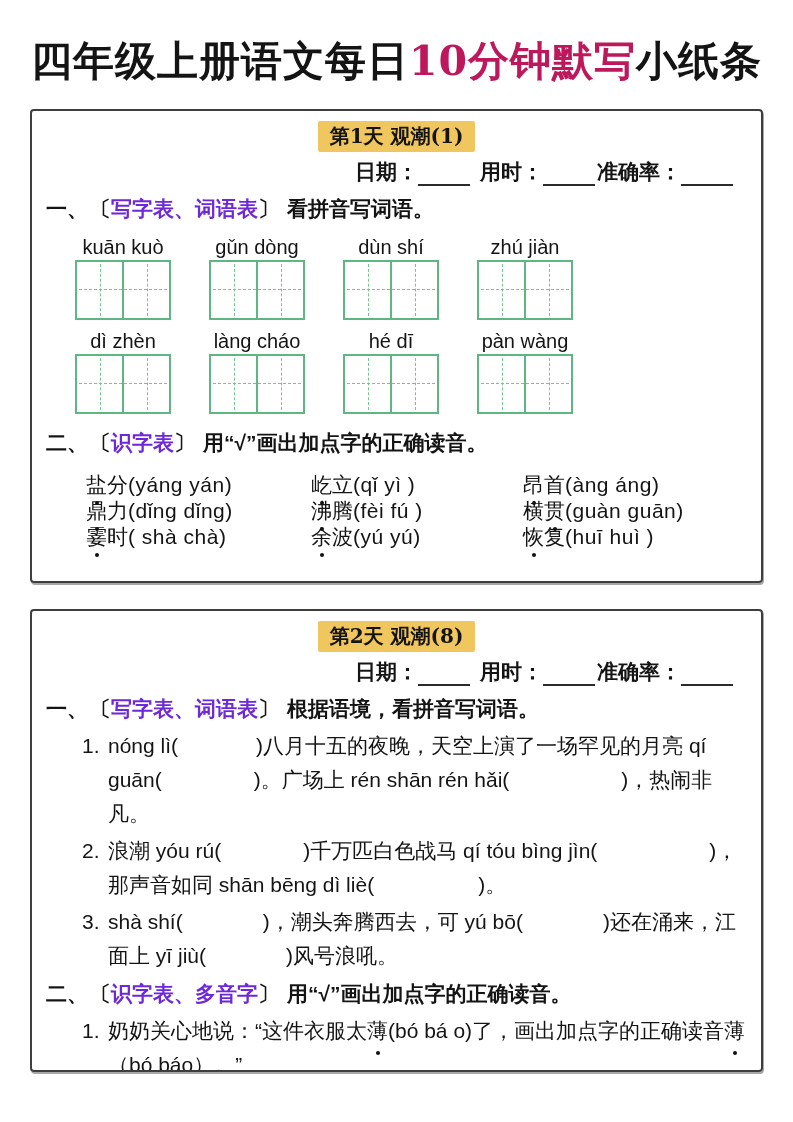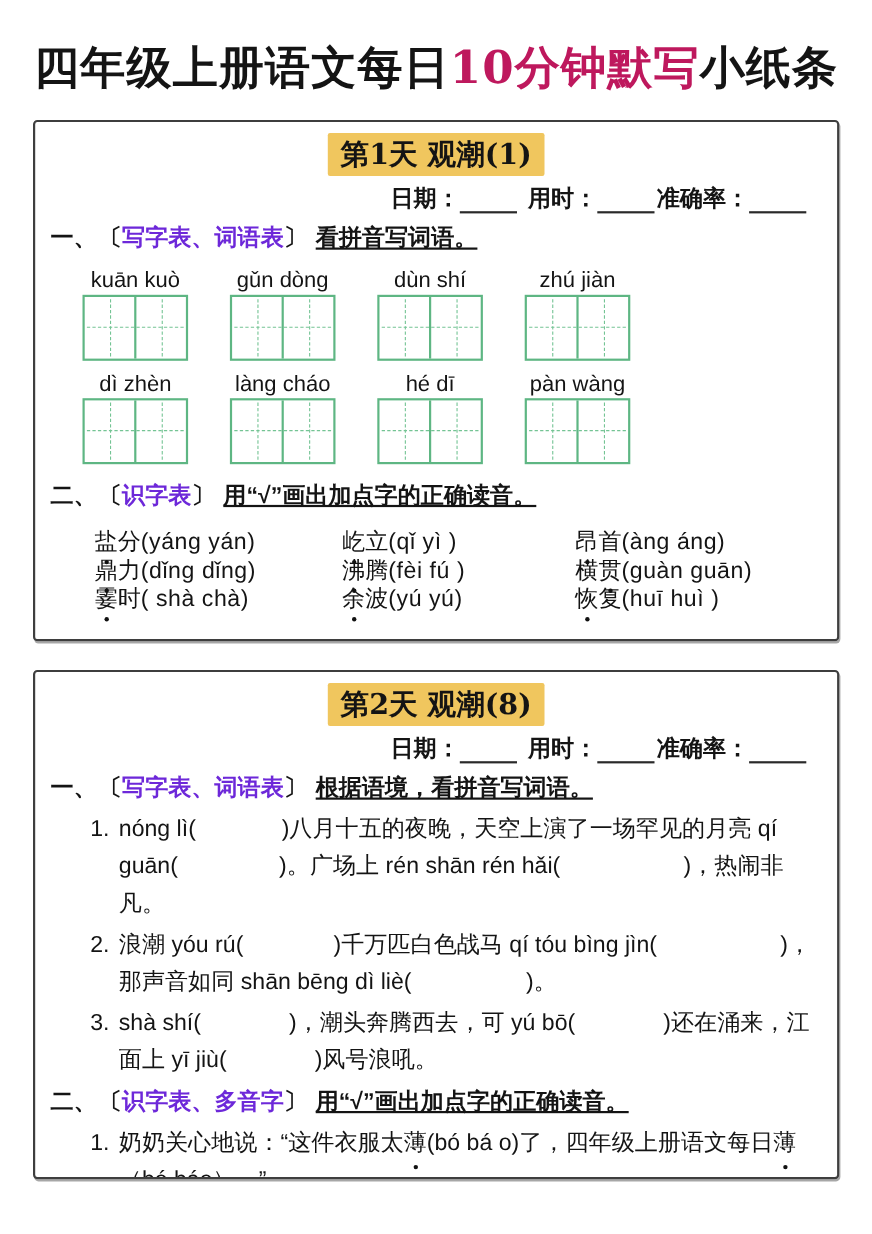--- a/index.html
+++ b/index.html
@@ -23,38 +23,38 @@
     width:733px; margin:0 auto; box-sizing:border-box;
     border:2px solid #3e3e3e; border-radius:4px;
     box-shadow:1px 2px 0 rgba(60,60,60,.45);
     padding:8px 14px 10px 14px; overflow:hidden;
   }
   .panel.day1 { margin-top:20px; height:474px; }
   .panel.day2 { margin-top:26px; height:463px; }
 
   .badge {
     display:table; margin:2px auto 0 auto; background:#f0c65e;
-    font-size:26px; font-weight:bold; padding:2px 12px; border-radius:2px;
+    font-size:20px; font-weight:bold; padding:2px 12px; border-radius:2px;
     font-family:"DejaVu Serif","Liberation Serif",serif;
   }
 
   .meta {
     display:flex; justify-content:flex-end; align-items:flex-end;
     font-size:21px; margin-top:6px; padding-right:14px; height:28px;
     font-family:"DejaVu Serif","Liberation Serif",serif;
     font-weight:bold;
   }
   .meta .mlbl { margin-left:10px; }
   .meta .mlbl.first { margin-left:0; }
   .meta .mblank { width:52px; border-bottom:2px solid #2a2a2a; height:22px; }
 
   .sec-head { display:flex; font-size:21px; font-weight:600; margin-top:8px; line-height:30px; }
   .sec-num { flex:0 0 44px; }
   .green { color:#6d28d9;font-family:Liberation Mono, monospace; }
-  .instr { margin-left:8px;text-decoration:underline; }
+  .instr { margin-left:8px; }
 
   
   .grid-row { display:flex; margin-left:29px; margin-top:8px; }
   .gword { width:96px; margin-right:38px; }
   .gword:last-child { margin-right:0; }
   .gp { text-align:center; font-size:20px; height:26px; line-height:26px; white-space:nowrap; }
   .wgrid { width:96px; height:60px; box-sizing:border-box; border:2px solid #5eb683; display:flex; position:relative; }
   .wgrid::after { content:""; position:absolute; left:2px; right:2px; top:50%; margin-top:-1px; border-top:1px dashed #74c494; }
   .wcell { flex:1; position:relative; }
   .wcell + .wcell { border-left:2px solid #5eb683; }
@@ -223,18 +223,18 @@
       </div>
 
     <div class="sec-head" style="margin-top:6px">
       <span class="sec-num">二、</span>
       <span><span>〔</span><span class="green">识字表、多音字</span><span>〕</span><span class="instr">用“√”画出加点字的正确读音。</span></span>
     </div>
 
     <div class="fill-list" id="d2-dots">
         <div class="fill-item">
           <span class="inum">1.</span>
-          <span class="itext"><span class="cn">奶奶关心地说：“这件衣服太</span><span class="dotc">薄</span><span class="cn">(bó bá o)了，四年级上册语文每日</span><span class="dotc">薄</span><span class="cn">（bó báo）。”</span></span>
+          <span class="itext"><span class="cn">奶奶关心地说：“这件衣服太</span><span class="dotc">薄</span><span class="cn">(bó bá o)了，画出加点字的正确读音</span><span class="dotc">薄</span><span class="cn">（bó báo）。”</span></span>
         </div>
       </div>
   </div>
 
 </div>
 
 </body></html>

